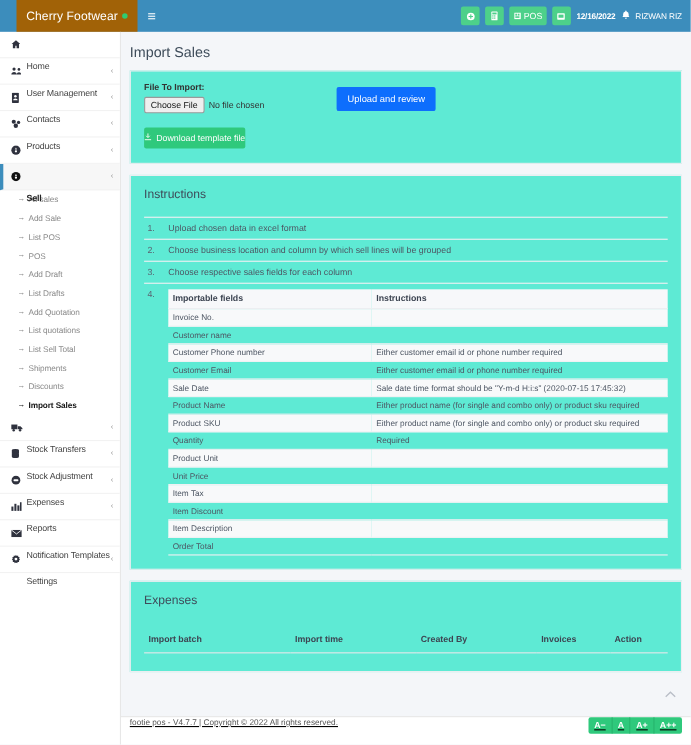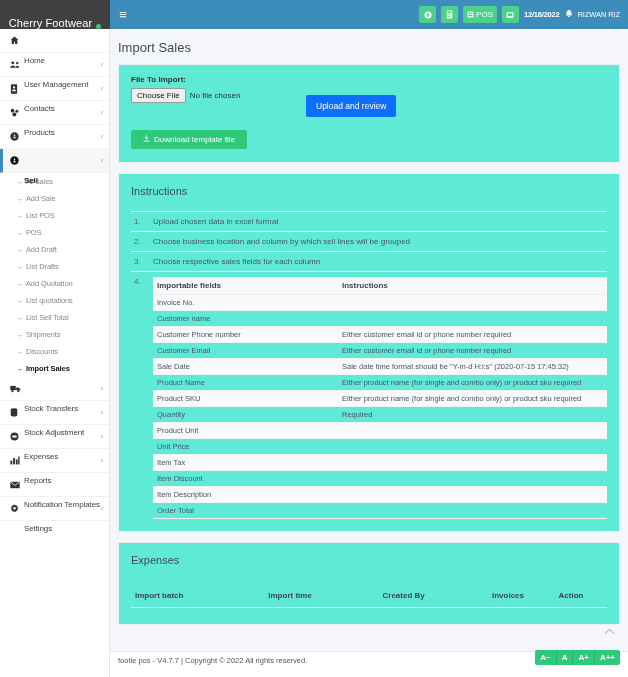--- a/index.html
+++ b/index.html
@@ -10,23 +10,24 @@
     overflow: hidden;
   }
   .app { position: relative; width: 628px; height: 677px; }
 
   
   .topbar {
     position: absolute; top: 0; left: 0; width: 628px; height: 29px;
     background: #3c8dbc; display: flex; align-items: center;
   }
   .brand {
-    width: 110px; height: 29px; background: #404040;
-    display: flex; align-items: flex-end; justify-content: center;
+    width: 110px; height: 29px; background: #a16207;
+    display: flex; align-items: center; justify-content: center;
     gap: 4px;
+    margin-left: 15px;
   }
   .brand-text { color: #fff; font-size: 11px; font-weight: 400; letter-spacing: .1px; }
   .brand-dot { width: 5px; height: 5px; border-radius: 50%; background: #2ecc71; display:block; }
   .hamburger {
     width: 26px; height: 29px; display: flex; align-items: center; justify-content: center;
     color: #fff; font-size: 13px; cursor: pointer;
   }
   .topbar-right {
     margin-left: auto; display: flex; align-items: center; gap: 5px;
     padding-right: 8px; height: 29px;
@@ -97,21 +98,21 @@
     font-family: "Liberation Sans", sans-serif;
   }
   .no-file { font-size: 8px; color: #333; }
   .btn-blue {
     background: #0d6efd; color: #fff; border: none; border-radius: 2px;
     font-size: 8.5px; padding: 6px 10px; cursor: pointer;
     font-family: "Liberation Sans", sans-serif;
   }
   .btn-green {
     background: #2fc97c; color: #fff; border: none; border-radius: 2px;
-    font-size: 8px; padding: 5px 12px; cursor: pointer; margin-top: 13px;
+    font-size: 8px; padding: 5px 0; cursor: pointer; margin-top: 13px;
     display: inline-flex; align-items: flex-start; gap: 4px;
     font-family: "Liberation Sans", sans-serif;
   }
 
   .card-head {
     font-size: 11px; color: #3e4c5a; padding: 11px 12px 10px 12px;
   }
   .instr-list { padding: 4px 12px 12px 12px; }
   .instr-row {
     display: flex; align-items: flex-start;
@@ -135,21 +136,21 @@
   .imports-table { width: 100%; border-collapse: collapse; }
   .imports-table th {
     text-align: left; font-size: 8px; font-weight: bold; color: #3d4552;
     padding: 7px 4px; border-bottom: 1px solid #e6e8eb;
   }
 
   
   .footer {
     position: absolute; bottom: 0; left: 110px; width: 518px; height: 26px;
     background: #ffffff; border-top: 1px solid #e7e7e7;
-    display: flex; align-items: flex-end; padding: 12px 8px;
+    display: flex; align-items: flex-start; padding: 0 8px; text-decoration: underline;
   }
   .footer-text { font-size: 7.5px; color: #555; }
   .font-ctrl { margin-left: auto; display: flex; background: #2fc97c; border-radius: 2px; overflow: hidden; }
   .font-ctrl span {
     color: #fff; font-size: 8px; font-weight: bold; padding: 3px 5px; cursor: pointer;
     border-right: 1px solid #27b36d;
   }
   .font-ctrl span:last-child { border-right: none; }
   .scroll-top {
     position: absolute; right: 12px; bottom: 38px; width: 14px; height: 12px;
@@ -414,21 +415,21 @@
     <div class="card">
       <div class="card-body">
         <div class="file-row">
           <div class="file-left">
             <div class="lbl-strong">File To Import:</div>
             <div class="file-input">
               <button class="choose-file">Choose File</button>
               <span class="no-file">No file chosen</span>
             </div>
           </div>
-          <button class="btn-blue" style="margin-top:20px;">Upload and review</button>
+          <button class="btn-blue" style="margin-top:4px;">Upload and review</button>
         </div>
         <button class="btn-green">
           <span>
             <svg width="7" height="7" viewBox="0 0 12 12">
                 <path d="M6 0.5v6M3.2 4.2 6 7l2.8-2.8" stroke="#fff" stroke-width="1.4" fill="none"></path>
                 <rect x="1" y="9.6" width="10" height="1.5" fill="#fff"></rect>
               </svg>
           </span>
           <span>Download template file</span>
         </button>

